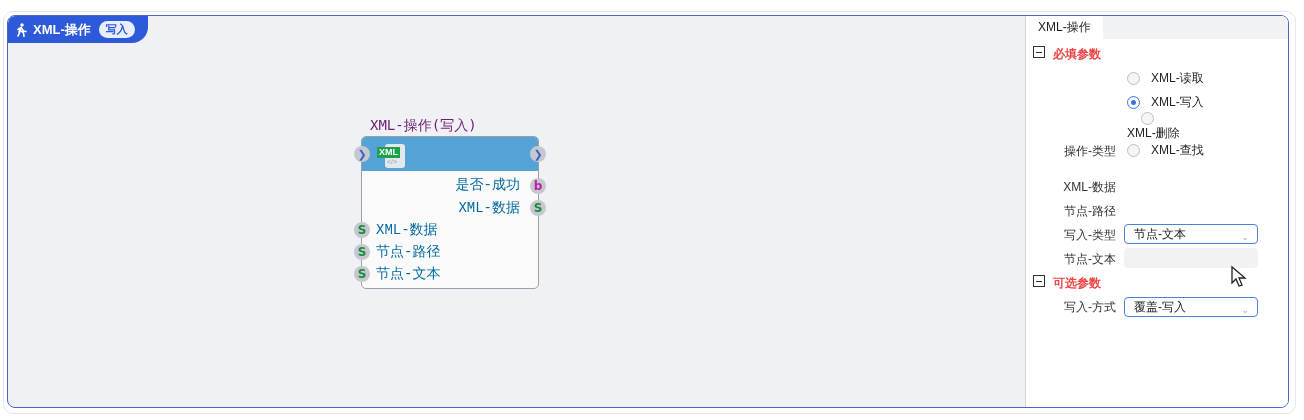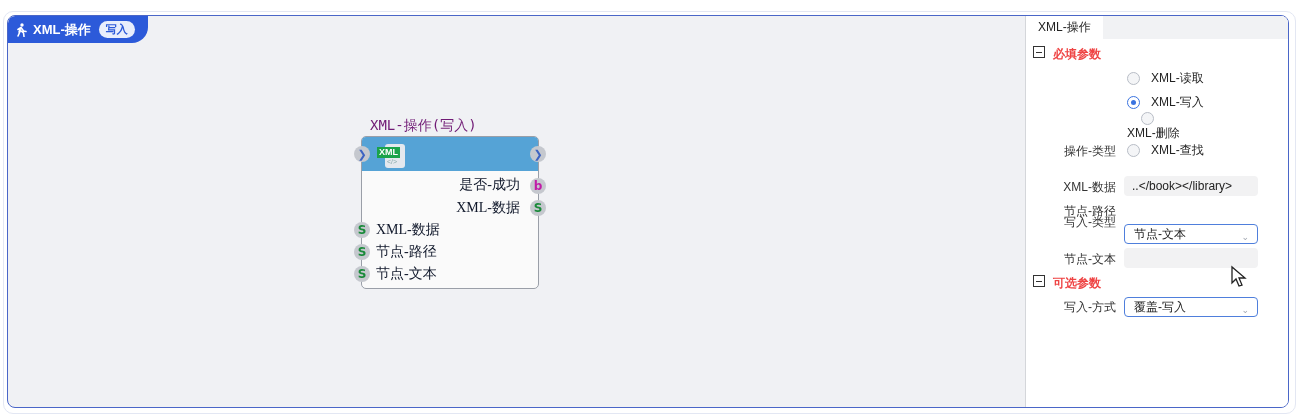--- a/index.html
+++ b/index.html
@@ -25,21 +25,21 @@
     display: flex; align-items: center; justify-content: center; font-size: 12px; font-weight: bold; }
   .port.exec { color: #3c63c2; font-size: 11px; }
   .port.s { color: #1a8a3a; font-family: "DejaVu Sans", sans-serif; }
   .port.b { color: #c01ca8; font-family: "DejaVu Sans", sans-serif; }
   .xml-icon { position: absolute; left: 15px; top: 5px; width: 28px; height: 26px; }
   .xml-doc { position: absolute; left: 8px; top: 2px; width: 20px; height: 24px; background: #e4e8ee;
     border-radius: 3px; }
   .xml-tag { position: absolute; left: 0; top: 5px; background: #1aa34a; color: #fff; font-size: 9px;
     font-weight: bold; padding: 0 2px; line-height: 11px; }
   .xml-code { position: absolute; left: 10px; top: 16px; font-size: 7px; color: #8aa; }
-  .row { position: absolute; font-size: 14px; color: #0f172a; font-family: Liberation Serif, serif; white-space: nowrap; }
+  .row { position: absolute; font-size: 14px; color: #0369a1; font-family: Liberation Mono, monospace; white-space: nowrap; }
 
   .panel { position: absolute; left: 1017px; top: 0; width: 265px; height: 393px; background: #fff;
     border-left: 1px solid #d4d6da; }
   .tabbar { height: 23px; background: #f1f2f4; }
   .tab { display: inline-block; height: 23px; line-height: 23px; padding: 0 12px; background: #fff;
     font-size: 12px; color: #222; }
   .sec { position: absolute; left: 7px; font-size: 12px; font-weight: bold; color: #ef4444; display: flex; align-items: flex-start; }
   .minus { width: 12px; height: 12px; border: 1px solid #333; margin-right: 8px; position: relative; }
   .minus::after { content: ""; position: absolute; left: 2px; right: 2px; top: 5px; height: 1px; background: #333; }
   .lbl { position: absolute; font-size: 12px; color: #333; text-align: right; width: 90px; }
@@ -112,23 +112,22 @@
     <div class="radio" style="top:96px;flex-direction:column;">
         <span class="rc"></span>
         <span>XML-删除</span>
       </div>
     <div class="radio" style="top:126px;justify-content:flex-end;">
         <span class="rc"></span>
         <span>XML-查找</span>
       </div>
 
     <div class="lbl" style="top:163px;">XML-数据</div>
-    <div class="field" style="top:160px;">..&lt;/book&gt;&lt;/library&gt;</div>
     <div class="lbl" style="top:187px;">节点-路径</div>
-    <div class="lbl" style="top:198px;">写入-类型</div>
+    <div class="lbl" style="top:211px;">写入-类型</div>
     <div class="select" style="top:208px;"><span>节点-文本</span><span class="chev">⌄</span></div>
     <div class="lbl" style="top:235px;">节点-文本</div>
     <div class="field" style="top:232px;"></div>
 
     <div class="sec" style="top:259px;">
       <span class="minus"></span>
       <span>可选参数</span>
     </div>
     <div class="lbl" style="top:283px;">写入-方式</div>
     <div class="select" style="top:281px;"><span>覆盖-写入</span><span class="chev">⌄</span></div>

